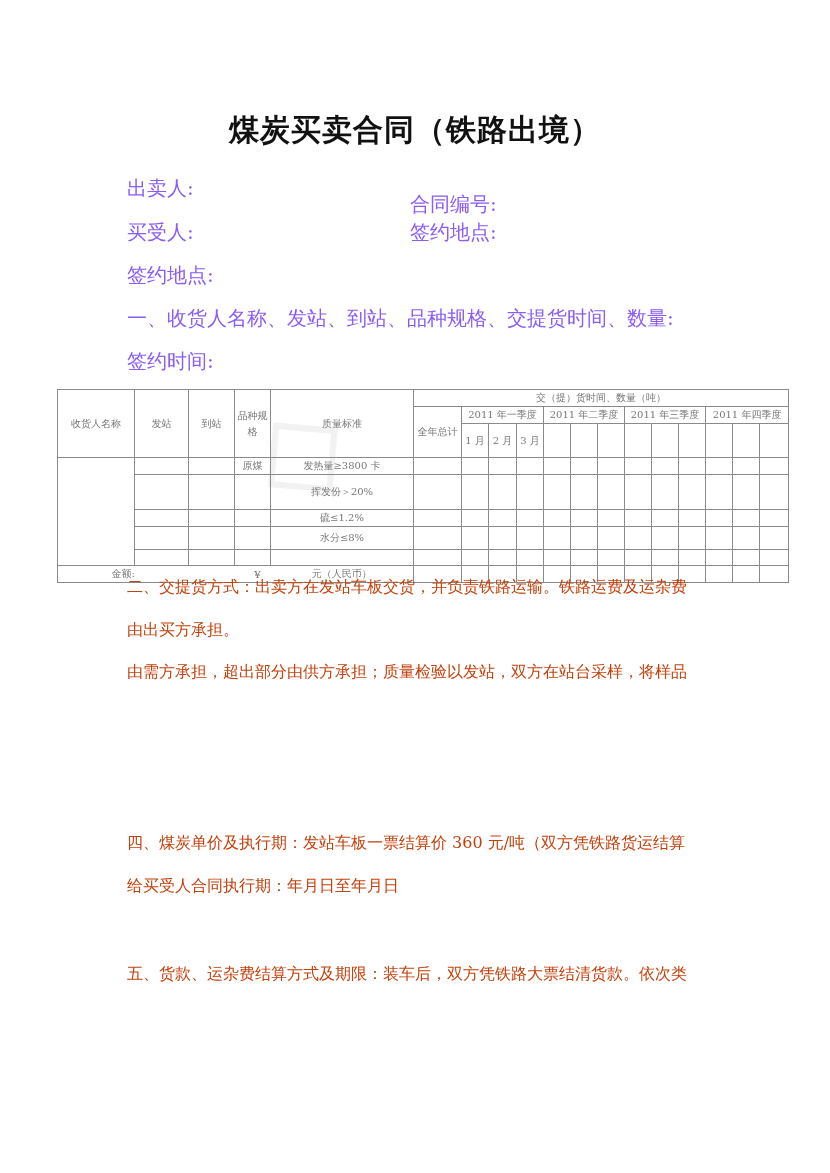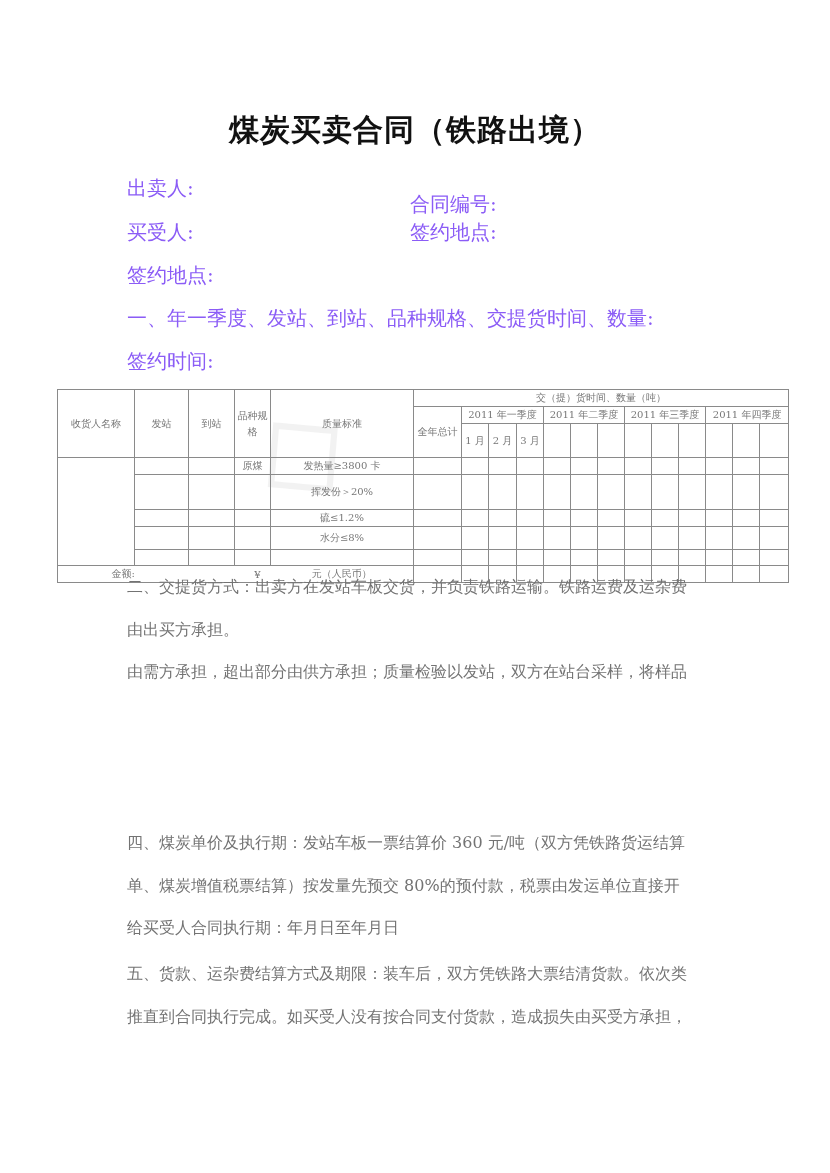--- a/index.html
+++ b/index.html
@@ -29,38 +29,38 @@
     font-family: "DejaVu Serif", "Liberation Serif", serif;
     font-size: 10px; color: #777;
   }
   table.grid td {
     border: 1px solid #8a8a8a; padding: 0; text-align: center; vertical-align: middle;
     overflow: hidden; white-space: nowrap;
   }
   table.grid td.wrap { white-space: normal; line-height: 16px; }
   .para {
     position: absolute; left: 127px; width: 590px;
-    font-size: 16px; line-height: 42.5px; color: #737373;
+    font-size: 16px; line-height: 42.5px; color: #c2410c;
     text-align: justify;
   }
   .para .ln { display: block; white-space: nowrap; }
 </style>
 </head>
 <body>
 
 <div class="watermark" style="left:250px;top:380px;">◇</div>
 
 <div class="title">煤炭买卖合同（铁路出境）</div>
 
 <div class="line" style="left:127px;top:178px;">出卖人:</div>
 <div class="line" style="left:410px;top:194px;">合同编号:</div>
 <div class="line" style="left:127px;top:222px;">买受人:</div>
 <div class="line" style="left:410px;top:222px;">签约地点:</div>
 <div class="line" style="left:127px;top:265px;">签约地点:</div>
-<div class="line" style="left:127px;top:308px;">一、年一季度、发站、到站、品种规格、交提货时间、数量:</div>
+<div class="line" style="left:127px;top:308px;">一、收货人名称、发站、到站、品种规格、交提货时间、数量:</div>
 <div class="line" style="left:127px;top:351px;">签约时间:</div>
 
 <table class="grid">
   <colgroup>
     <col style="width:77px">
       <col style="width:54px">
       <col style="width:46px">
       <col style="width:36px">
       <col style="width:143px">
       <col style="width:48px">
@@ -228,20 +228,18 @@
   <span class="ln">二、交提货方式：出卖方在发站车板交货，并负责铁路运输。铁路运费及运杂费</span>
   <span class="ln">由出买方承担。</span>
 </div>
 
 <div class="para" style="top:651px;">
   <span class="ln">由需方承担，超出部分由供方承担；质量检验以发站，双方在站台采样，将样品</span>
 </div>
 
 <div class="para" style="top:822px;">
   <span class="ln">四、煤炭单价及执行期：发站车板一票结算价 360 元/吨（双方凭铁路货运结算</span>
-  <span class="ln">单、煤炭增值税票结算）按发量先预交 80%的预付款，税票由发运单位直接开</span>
   <span class="ln">给买受人合同执行期：年月日至年月日</span>
 </div>
 
 <div class="para" style="top:953px;">
   <span class="ln">五、货款、运杂费结算方式及期限：装车后，双方凭铁路大票结清货款。依次类</span>
-  <span class="ln">推直到合同执行完成。如买受人没有按合同支付货款，造成损失由买受方承担，</span>
 </div>
 
 </body></html>

